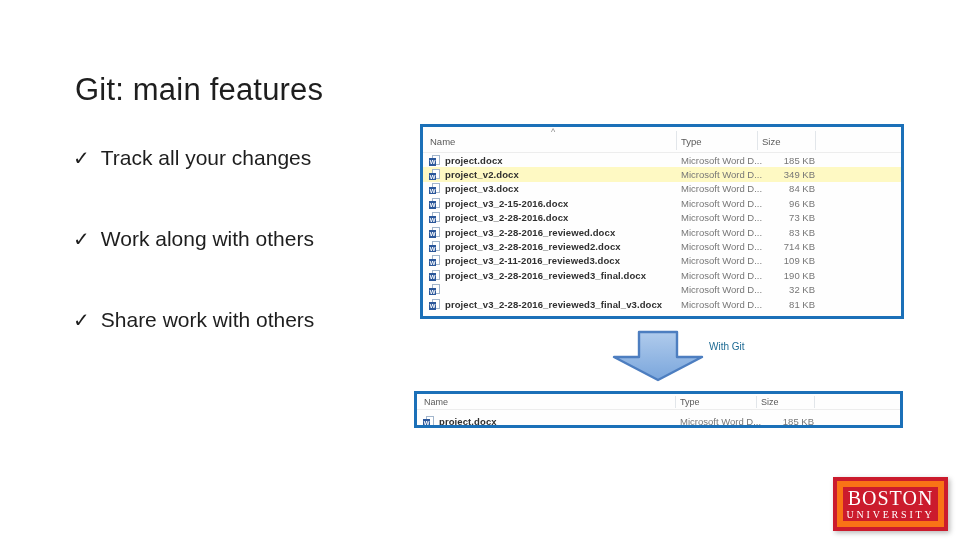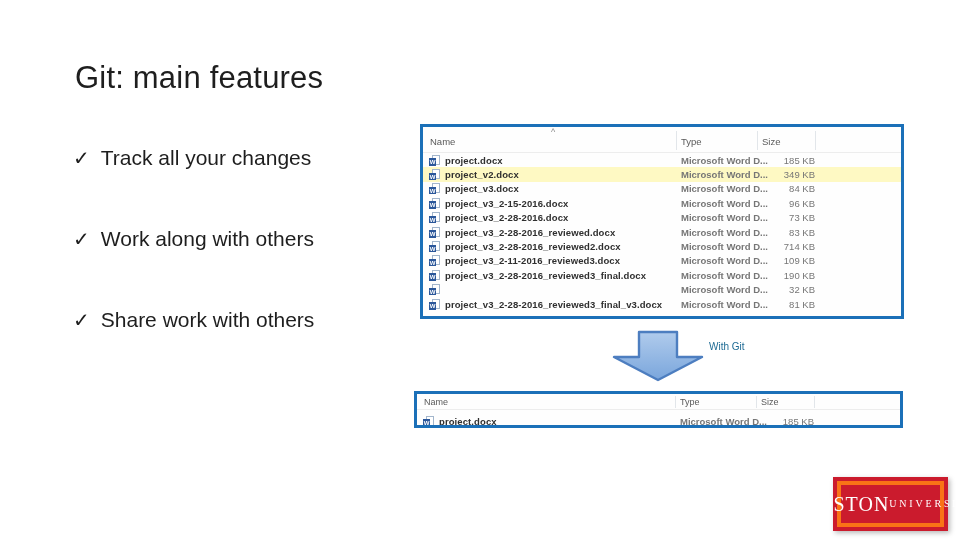--- a/index.html
+++ b/index.html
@@ -1,56 +1,56 @@
 <!DOCTYPE html>
 <html><head>
 <meta charset="utf-8">
 <style>
   * { margin:0; padding:0; box-sizing:border-box; }
   html,body { width:960px; height:540px; }
   body { font-family:"Liberation Sans", sans-serif; background:#ffffff; overflow:hidden; }
   .slide { position:relative; width:960px; height:540px; background:#ffffff; overflow:hidden; }
 
   
-  .title { position:absolute; left:75px; top:60px; font-size:31px; font-weight:400; color:#1e1e1e; letter-spacing:0.2px; }
+  .title { position:absolute; left:75px; top:72px; font-size:31px; font-weight:400; color:#1e1e1e; letter-spacing:0.2px; }
   .bullet { position:absolute; left:73px; font-size:21px; color:#1e1e1e; display:flex; align-items:baseline; }
   .bullet .check { margin-right:11px; font-size:20px; color:#1e1e1e; }
   #b0 { top:146px; } #b1 { top:227px; } #b2 { top:308px; }
 
   
   .explorer { position:absolute; background:#fefefe; border:3px solid #1b70b8; overflow:hidden; }
   .exp-top { left:420px; top:124px; width:484px; height:195px; }
   .exp-bottom { left:414px; top:391px; width:489px; height:37px; }
   .exp-inner { position:relative; width:100%; height:100%; }
   .hdr-label { position:absolute; font-size:9.5px; color:#595959; }
   .hdr-caret { position:absolute; font-size:9px; color:#8a8a8a; }
   .vsep { position:absolute; width:1px; background:#e2e6ea; }
   .hline { position:absolute; left:0; right:0; height:1px; background:#ededed; }
 
   .rows { position:absolute; left:0; right:0; top:26px; }
   .frow { position:relative; width:100%; height:14.4px; display:flex; align-items:center; font-size:9.5px; }
   .frow.selected { background:#fef9c3; }
   .fname { margin-left:5px; color:#2f2f2f; font-weight:600; letter-spacing:0.1px; }
-  .ftype { position:absolute; color:#767676; font-weight:700; }
+  .ftype { position:absolute; color:#767676; font-weight:400; }
   .fsize { position:absolute; width:62px; text-align:right; color:#767676; font-weight:400; }
   .exp-top .ftype { left:258px; } .exp-top .fsize { left:330px; }
   .exp-bottom .ftype { left:263px; } .exp-bottom .fsize { left:335px; }
 
   
   .wicon { position:relative; width:11px; height:11px; flex:0 0 11px; margin-left:6px; }
   .wicon .page { position:absolute; right:0; top:0; width:8px; height:10px; background:#ffffff; border:1px solid #a3b6cc; }
   .wicon .wbox { position:absolute; left:0; bottom:0; width:7px; height:7.5px; background:#2b579a; color:#fff; font-size:6px; line-height:8px; text-align:center; font-weight:bold; }
 
   
   .arrow-wrap { position:absolute; left:612px; top:330px; width:92px; height:52px; }
   .with-git { position:absolute; left:709px; top:341px; font-size:10px; font-weight:500; color:#1e6b94; }
 
   
   .bu-logo { position:absolute; left:833px; top:477px; width:115px; height:54px; background:#cb1b2d; box-shadow:2px 2px 5px rgba(0,0,0,0.28); }
-  .bu-frame { position:absolute; left:4px; top:4px; right:4px; bottom:4px; border:4px solid #f97316; display:flex; flex-direction:row; align-items:center; justify-content:center; }
+  .bu-frame { position:absolute; left:4px; top:4px; right:4px; bottom:4px; border:6px solid #f97316; display:flex; flex-direction:column; align-items:center; justify-content:center; }
   .bu-line1 { font-family:"Liberation Serif", serif; color:#ffffff; font-size:20px; letter-spacing:1px; line-height:21px; }
   .bu-line2 { font-family:"Liberation Serif", serif; color:#ffffff; font-size:10px; letter-spacing:2.8px; line-height:12px; }
 </style>
 </head>
 <body>
 
 <div class="slide">
 
   <div class="title">Git: main features</div>
 

